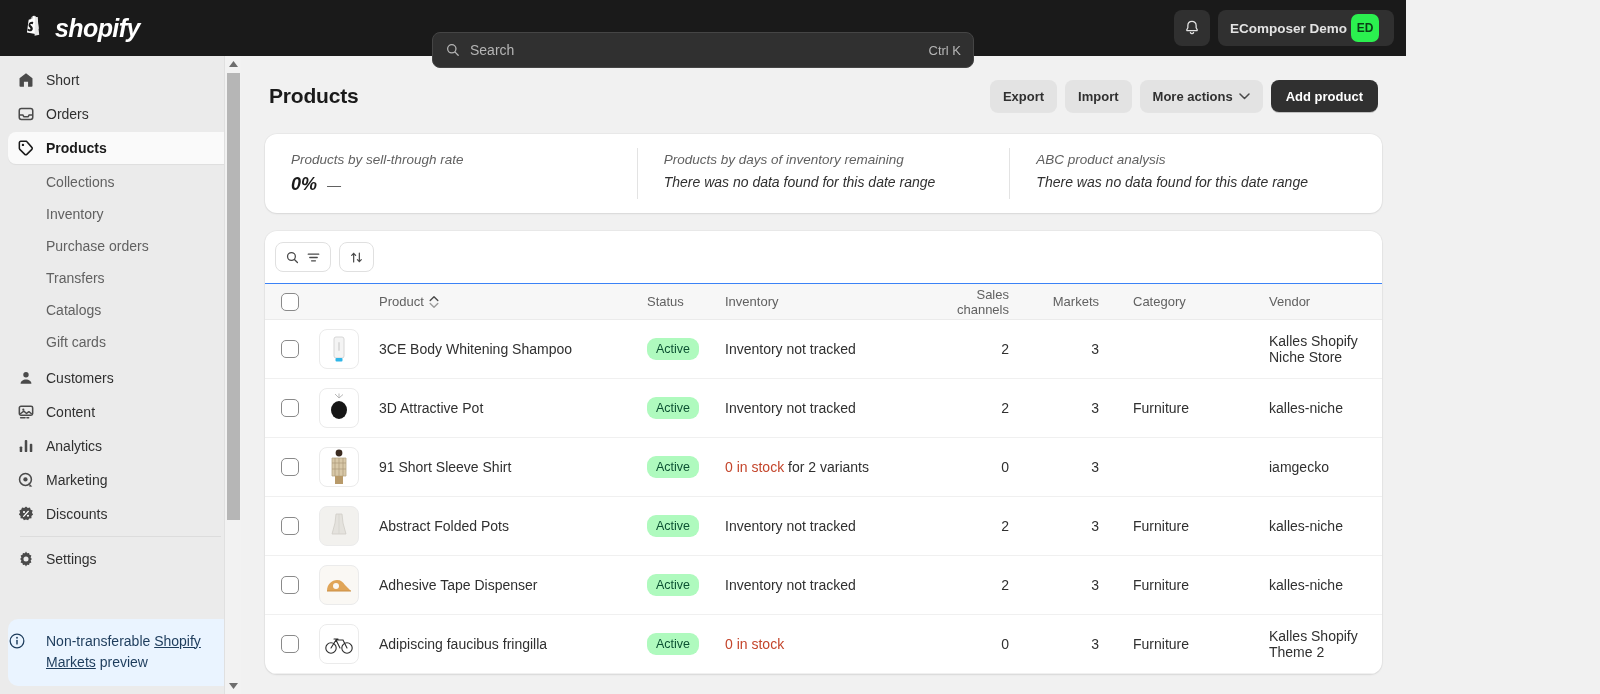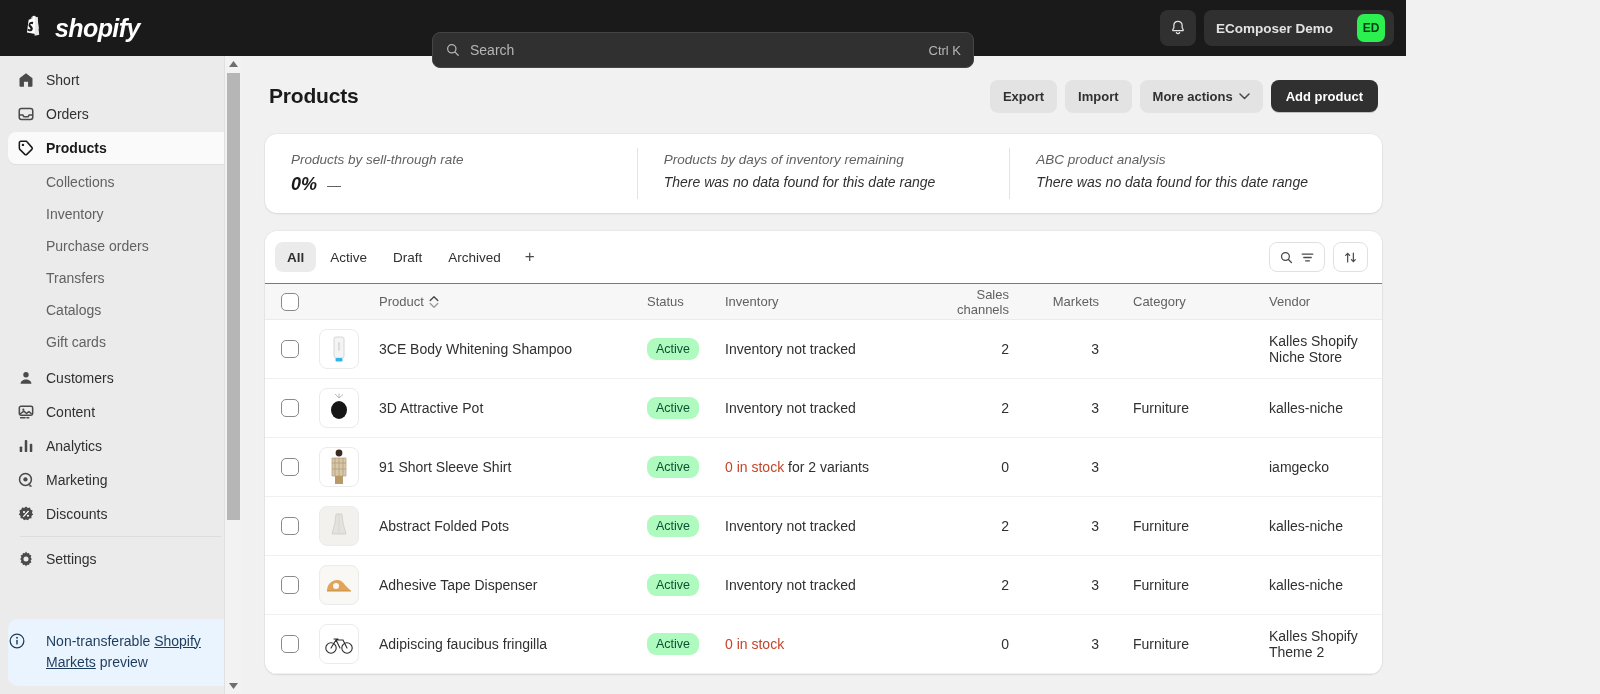--- a/index.html
+++ b/index.html
@@ -39,21 +39,21 @@
   .search-kbd { color: #b5b5b5; font-size: 13px; }
   .topbar-right {
     position: absolute; right: 12px; display: flex; align-items: center; gap: 8px;
   }
   .bell-btn {
     width: 36px; height: 36px; border-radius: 8px; background: #303030;
     display: flex; align-items: center; justify-content: center; cursor: pointer;
   }
   .store-btn {
     height: 36px; border-radius: 8px; background: #303030;
-    display: flex; align-items: center; gap: 24px; padding: 0 9px 0 12px; cursor: pointer;
+    display: flex; align-items: center; gap: 4px; padding: 0 15px 0 12px; cursor: pointer;
   }
   .store-name { color: #e3e3e3; font-size: 13.5px; font-weight: bold; }
   .avatar {
     width: 28px; height: 28px; border-radius: 7px; background: #2bf04f;
     color: #0a3d16; font-size: 12px; font-weight: bold;
     display: flex; align-items: center; justify-content: center;
   }
 
   
   .body { flex: 1; display: flex; min-height: 0; }
@@ -424,27 +424,20 @@
           <div class="stat-empty">There was no data found for this date range</div>
         </div>
         <div class="stat">
           <div class="stat-label">ABC product analysis</div>
           <div class="stat-empty">There was no data found for this date range</div>
         </div>
       </div>
 
       <div class="table-card">
         <div class="tabs-row">
-          <div class="tabs">
-            <div class="tab active">All</div>
-            <div class="tab">Active</div>
-            <div class="tab">Draft</div>
-            <div class="tab">Archived</div>
-            <div class="tab tab-add">+</div>
-          </div>
           <div class="tabs-tools">
             <div class="tool-btn">
               <svg width="15" height="15" viewBox="0 0 20 20">
                 <circle cx="8.6" cy="8.6" r="5.2" fill="none" stroke="#4a4a4a" stroke-width="1.7"></circle>
                 <line x1="12.6" y1="12.6" x2="16.6" y2="16.6" stroke="#4a4a4a" stroke-width="1.7" stroke-linecap="round"></line>
               </svg>
               <svg width="15" height="15" viewBox="0 0 20 20">
                 <path d="M3 5.6h14M5 10h10M7.4 14.4h5.2" stroke="#4a4a4a" stroke-width="1.7" stroke-linecap="round"></path>
               </svg>
             </div>

